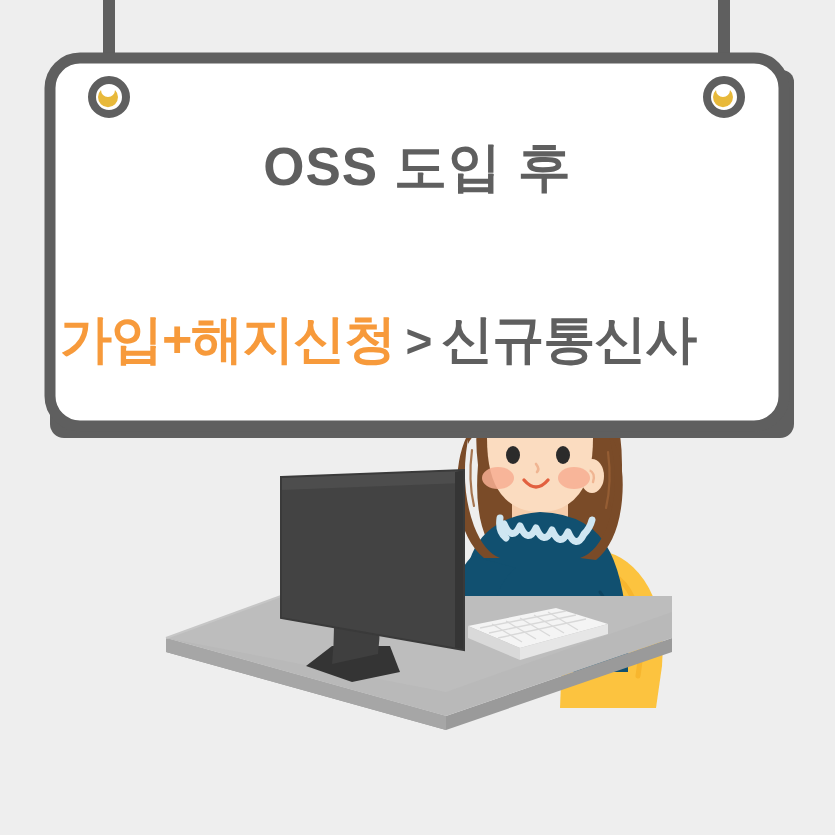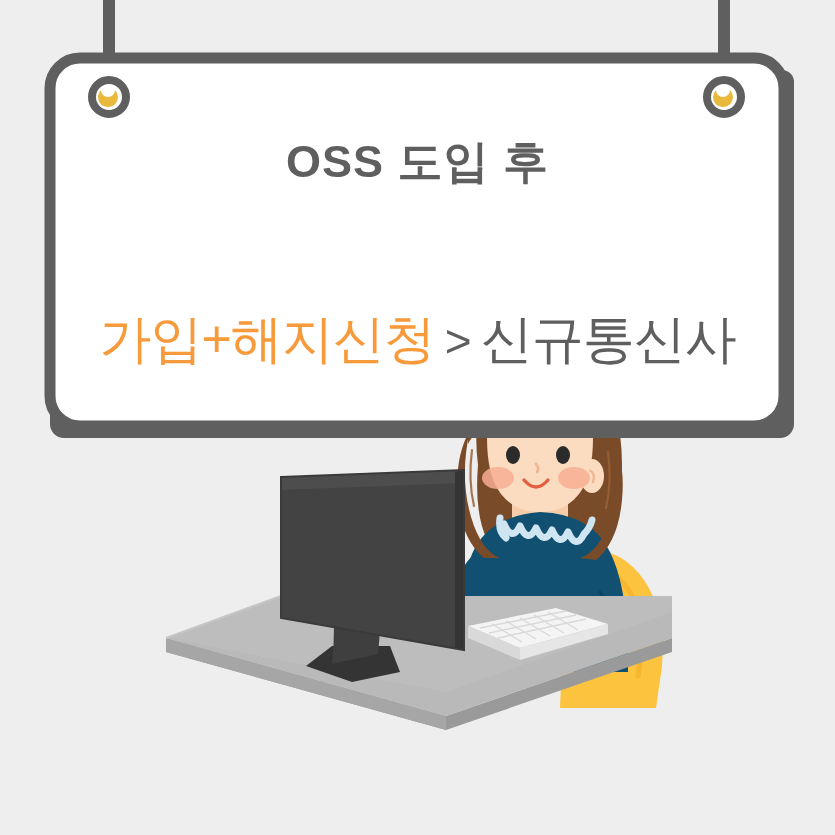--- a/index.html
+++ b/index.html
@@ -31,34 +31,33 @@
     width: 715px;
     height: 375px;
     pointer-events: none;
   }
   .title-line {
     position: absolute;
     left: 0;
     top: 72px;
     width: 715px;
     text-align: center;
-    font-size: 45px;
+    font-size: 53px;
     font-weight: bold;
     color: #5f5f5f;
     letter-spacing: 1px;
     white-space: nowrap;
   }
   .subtitle-line {
     position: absolute;
     left: 0;
     top: 245px;
     width: 715px;
-    text-align: center;
     font-size: 52px;
-    font-weight: normal;
+    font-weight: bold;
     white-space: nowrap;
     letter-spacing: -1px;
   }
   .seg-orange { color: #f79a3b; }
   .seg-gray   { color: #5f5f5f; }
   .seg-arrow  { color: #5f5f5f; padding: 0 10px; font-size: 46px; }
 </style>
 </head>
 <body>
 

